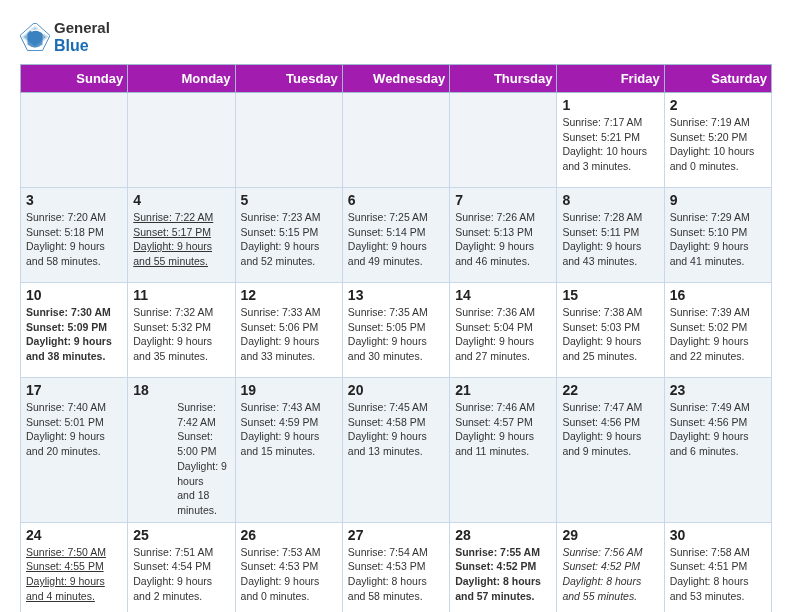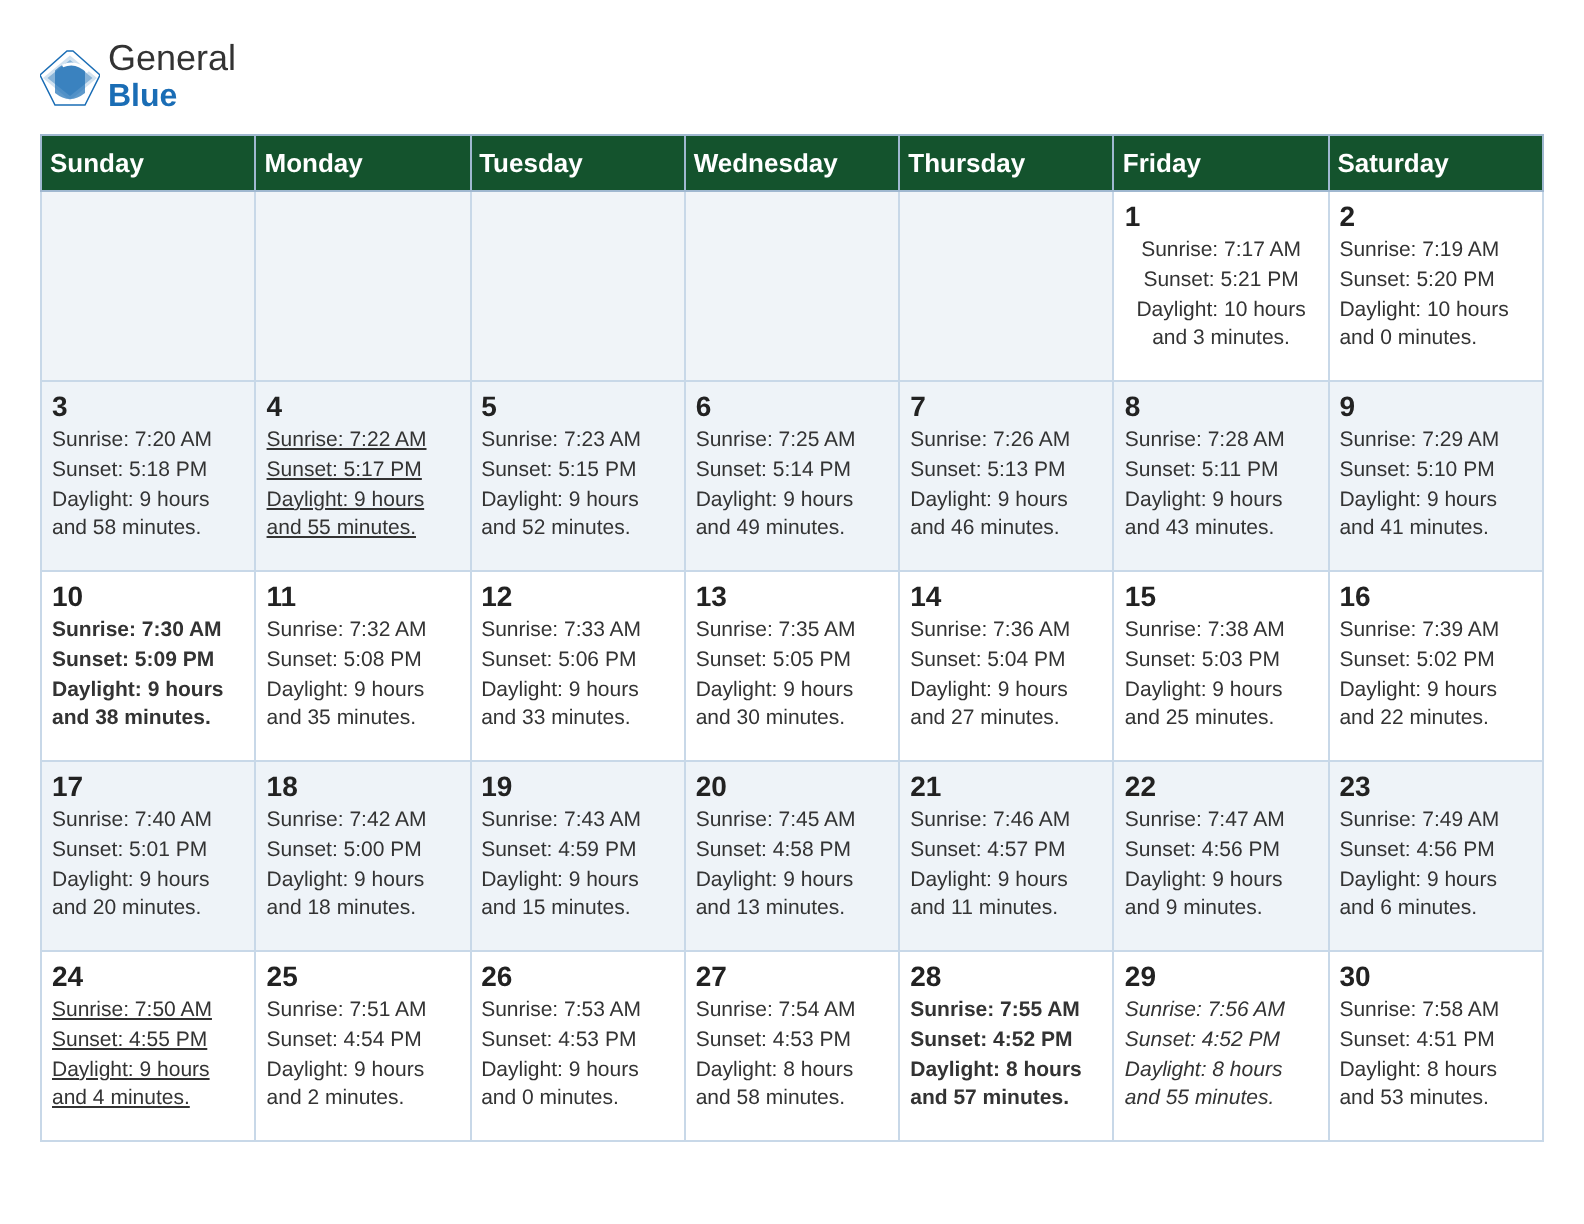--- a/index.html
+++ b/index.html
@@ -19,22 +19,22 @@
     .logo {
       display: flex;
       align-items: center;
     }
     .logo-text {
       display: flex;
       flex-direction: column;
       line-height: 1.1;
     }
     .logo-general {
-      font-size: 18px;
-      font-weight: normal;
+      font-size: 15px;
+      font-weight: bold;
       color: #333;
     }
     .logo-blue {
       font-size: 16px;
       font-weight: bold;
       color: #1a6db5;
     }
     .logo-icon {
       width: 30px;
       height: 30px;
@@ -51,25 +51,25 @@
     .location {
       font-size: 16px;
       color: #555;
     }
     table {
       width: 100%;
       border-collapse: collapse;
       table-layout: fixed;
     }
     th {
-      background-color: #14532d;
+      background-color: #a21caf;
       color: #fff;
       font-size: 13px;
       padding: 6px 4px;
-      text-align: left;
+      text-align: right;
       border: 1px solid #a0b8d0;
     }
     td {
       vertical-align: top;
       border: 1px solid #c8d8e8;
       padding: 4px 5px;
       font-size: 11px;
       color: #333;
       height: 95px;
       background: #fff;
@@ -128,21 +128,21 @@
   </thead>
   <tbody id="calendar-body">
   <tr>
         <td class="empty"></td>
         <td class="empty"></td>
         <td class="empty"></td>
         <td class="empty"></td>
         <td class="empty"></td>
         <td>
           <span class="day-num">1</span>
-          <div class="day-info" style="white-space: pre-line; text-align: center;">Sunrise: 7:17 AM
+          <div class="day-info" style="white-space: pre-line;">Sunrise: 7:17 AM
 Sunset: 5:21 PM
 Daylight: 10 hours
 and 3 minutes.</div>
         </td>
         <td>
           <span class="day-num">2</span>
           <div class="day-info" style="white-space: pre-line;">Sunrise: 7:19 AM
 Sunset: 5:20 PM
 Daylight: 10 hours
 and 0 minutes.</div>
@@ -203,21 +203,21 @@
         <td>
           <span class="day-num">10</span>
           <div class="day-info" style="white-space: pre-line; font-weight: bold;">Sunrise: 7:30 AM
 Sunset: 5:09 PM
 Daylight: 9 hours
 and 38 minutes.</div>
         </td>
         <td>
           <span class="day-num">11</span>
           <div class="day-info" style="white-space: pre-line;">Sunrise: 7:32 AM
-Sunset: 5:08 PM
+Sunset: 5:32 PM
 Daylight: 9 hours
 and 35 minutes.</div>
         </td>
         <td>
           <span class="day-num">12</span>
           <div class="day-info" style="white-space: pre-line;">Sunrise: 7:33 AM
 Sunset: 5:06 PM
 Daylight: 9 hours
 and 33 minutes.</div>
         </td>
@@ -253,21 +253,21 @@
       <tr>
         <td class="alt-row">
           <span class="day-num">17</span>
           <div class="day-info" style="white-space: pre-line;">Sunrise: 7:40 AM
 Sunset: 5:01 PM
 Daylight: 9 hours
 and 20 minutes.</div>
         </td>
         <td class="alt-row">
           <span class="day-num">18</span>
-          <div class="day-info" style="white-space: pre-line;">Sunrise: 7:42 AM
+          <div class="day-info" style="white-space: pre-line; margin-left: 44px;">Sunrise: 7:42 AM
 Sunset: 5:00 PM
 Daylight: 9 hours
 and 18 minutes.</div>
         </td>
         <td class="alt-row">
           <span class="day-num">19</span>
           <div class="day-info" style="white-space: pre-line;">Sunrise: 7:43 AM
 Sunset: 4:59 PM
 Daylight: 9 hours
 and 15 minutes.</div>

